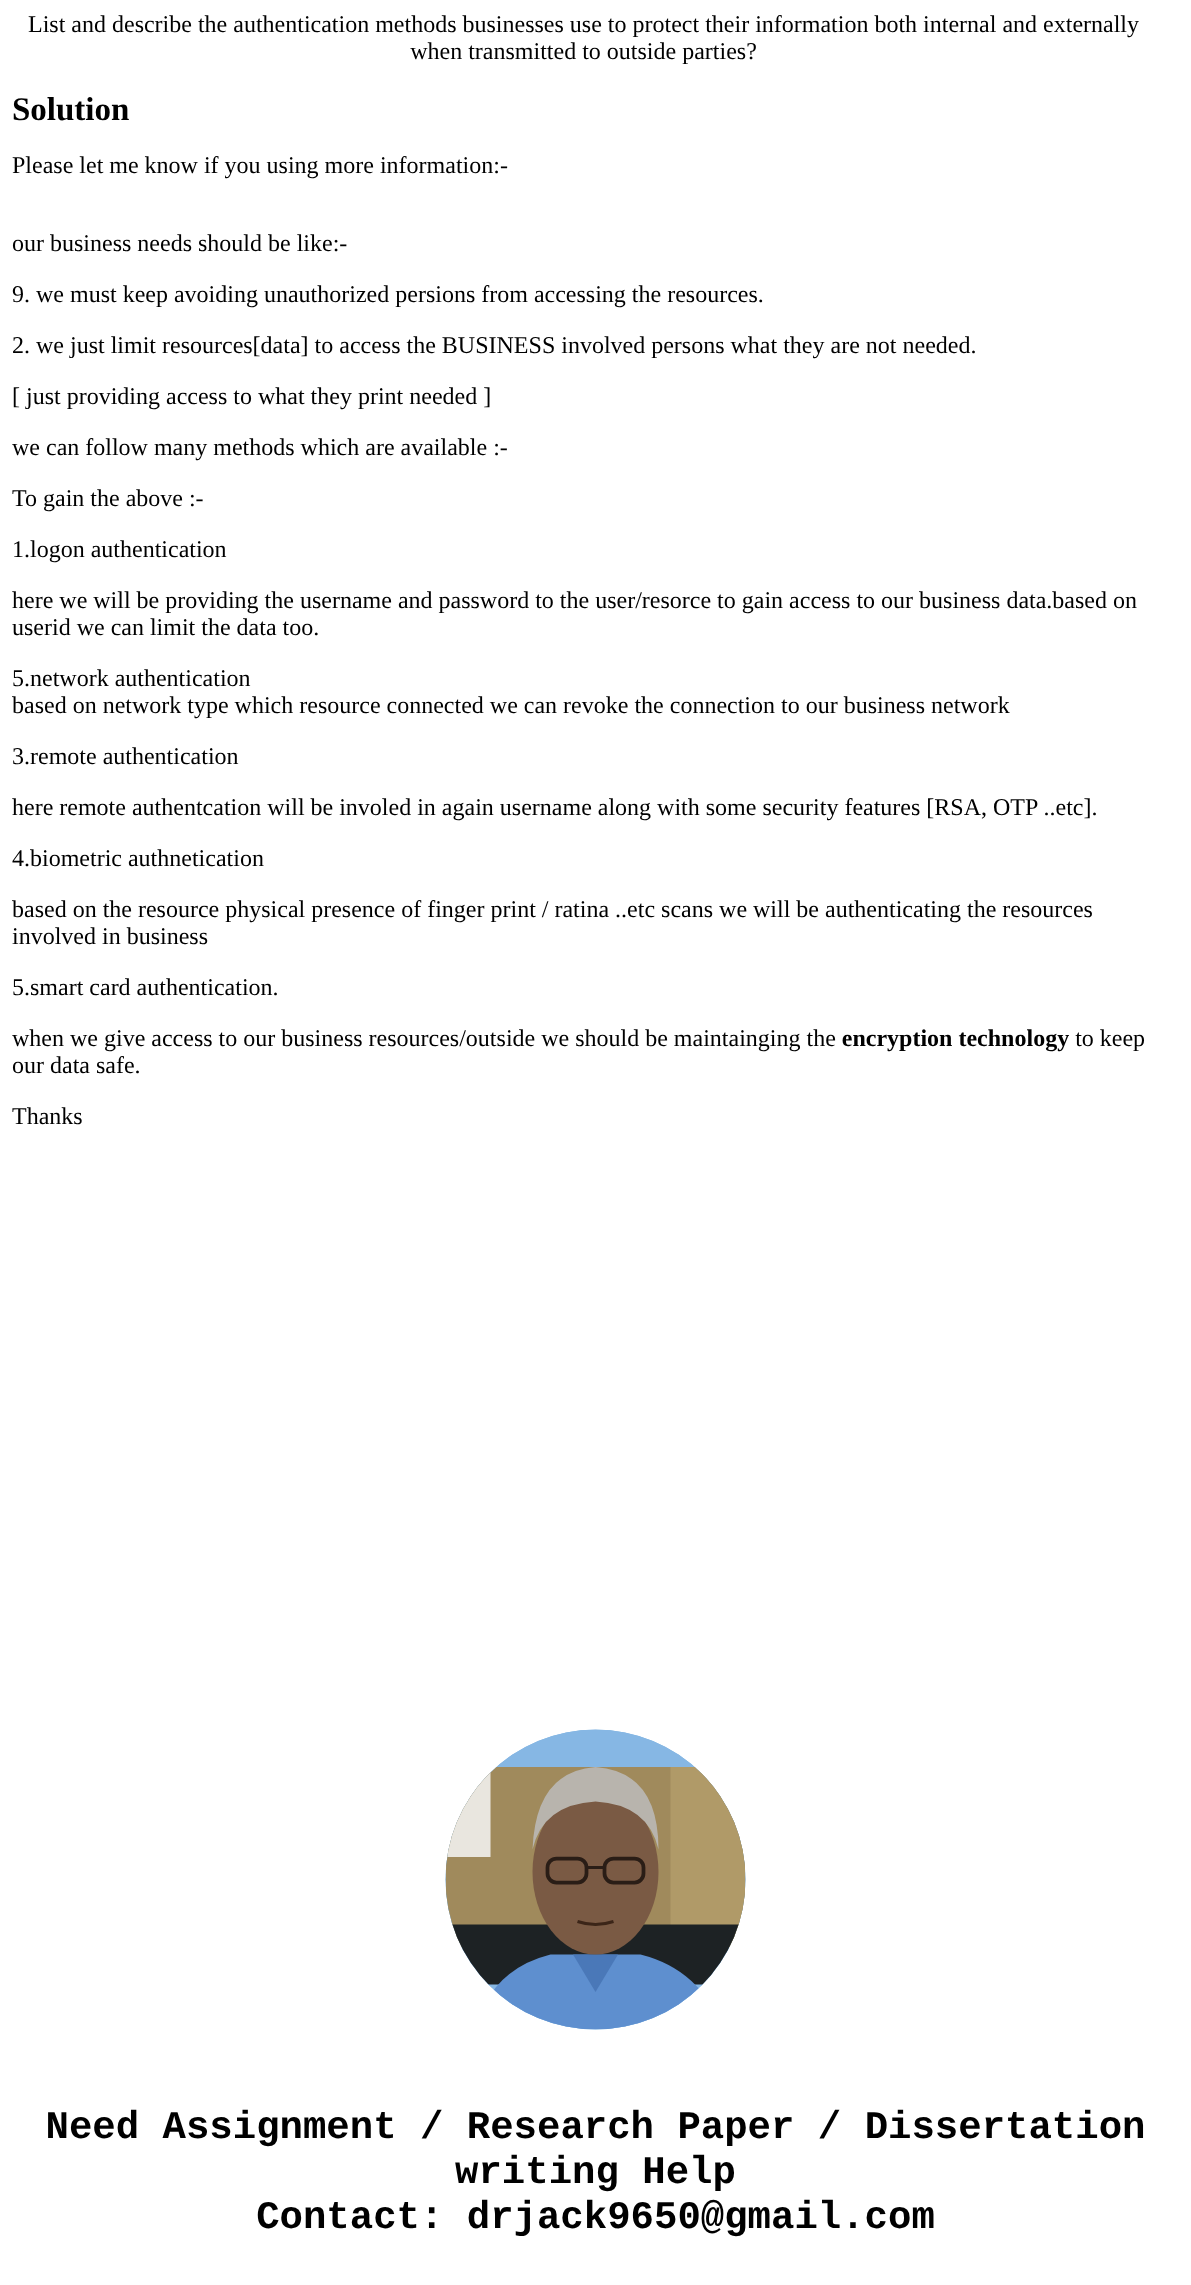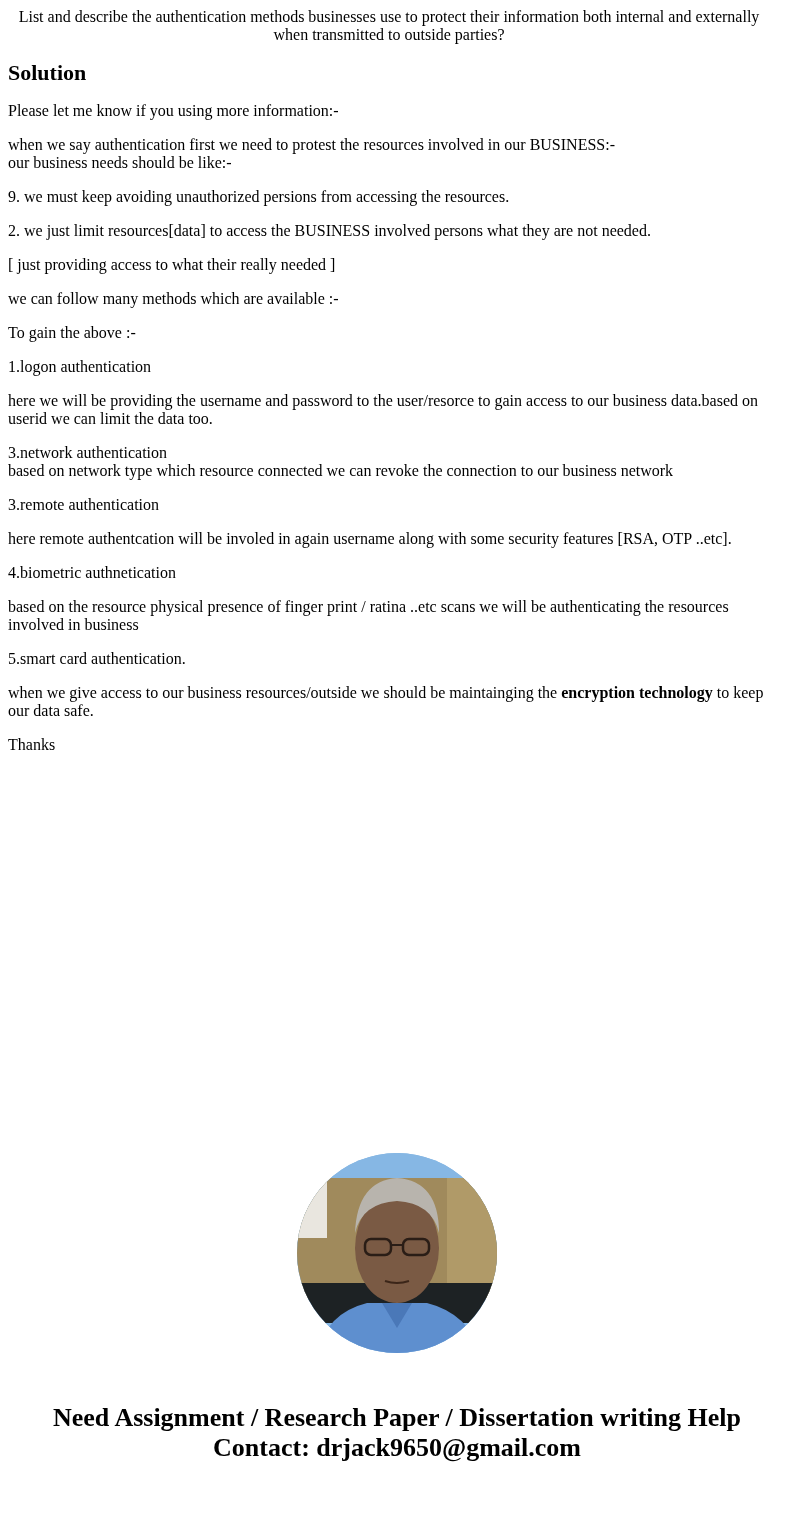--- a/index.html
+++ b/index.html
@@ -27,44 +27,44 @@
       border-radius: 50%;
       overflow: hidden;
       background: #7fb2e0;
     }
     .footer {
       position: absolute;
       left: 0;
       top: 1403px;
       width: 794px;
       text-align: center;
-      font-family: Liberation Serif, serif;
+      font-family: Liberation Mono, monospace;
       font-weight: bold;
       font-size: 26px;
       line-height: 30px;
       color: #000;
     }
   </style>
 </head>
 <body>
 
 <div class="content">
   <p class="question">List and describe the authentication methods businesses use to protect their information both internal and externally when transmitted to outside parties?</p>
   <h3 class="sol">Solution</h3>
 
   <p>Please let me know if you using more information:-</p>
-  <p><span>when we say authentication first we need to protest the resources involved in our BUSINESS:-</span><br><span>our business needs should be like:-</span></p>
+  <p><br><span>our business needs should be like:-</span></p>
   <p>9. we must keep avoiding unauthorized persions from accessing the resources.</p>
   <p>2. we just limit resources[data] to access the BUSINESS involved persons what they are not needed.</p>
-  <p>[ just providing access to what their really needed ]</p>
+  <p>[ just providing access to what they print needed ]</p>
   <p>we can follow many methods which are available :-</p>
   <p>To gain the above :-</p>
   <p>1.logon authentication</p>
   <p>here we will be providing the username and password to the user/resorce to gain access to our business data.based on userid we can limit the data too.</p>
-  <p><span>3.network authentication</span><br><span>based on network type which resource connected we can revoke the connection to our business network</span></p>
+  <p><span>5.network authentication</span><br><span>based on network type which resource connected we can revoke the connection to our business network</span></p>
   <p>3.remote authentication</p>
   <p>here remote authentcation will be involed in again username along with some security features [RSA, OTP ..etc].</p>
   <p>4.biometric authnetication</p>
   <p>based on the resource physical presence of finger print / ratina ..etc scans we will be authenticating the resources involved in business</p>
   <p>5.smart card authentication.</p>
   <p><span>when we give access to our business resources/outside we should be maintainging the </span><b>encryption technology</b><span> to keep our data safe.</span><br></p>
   <p>Thanks</p>
 </div>
 
 <div class="avatar-wrap">

